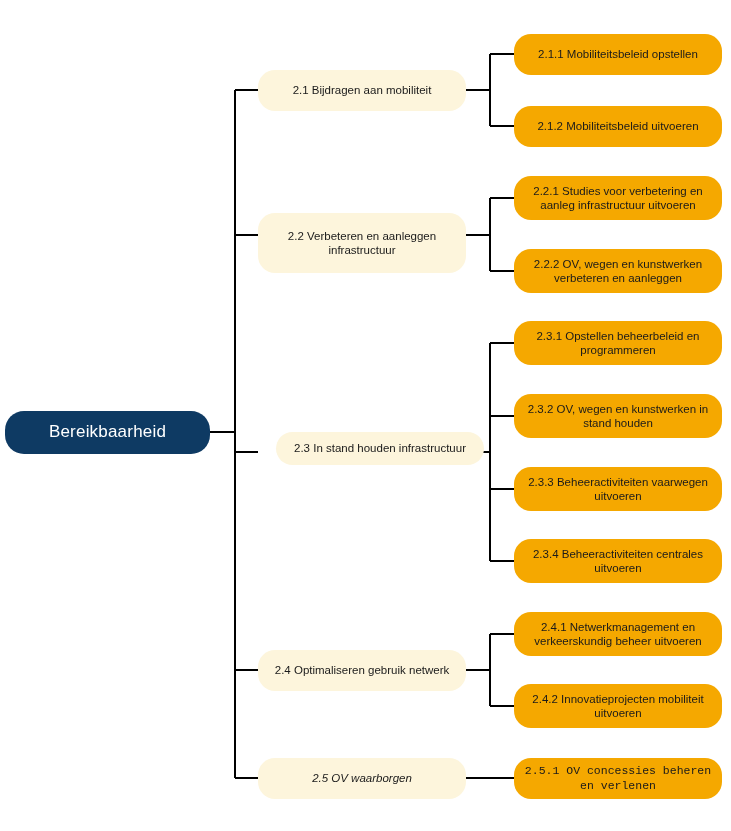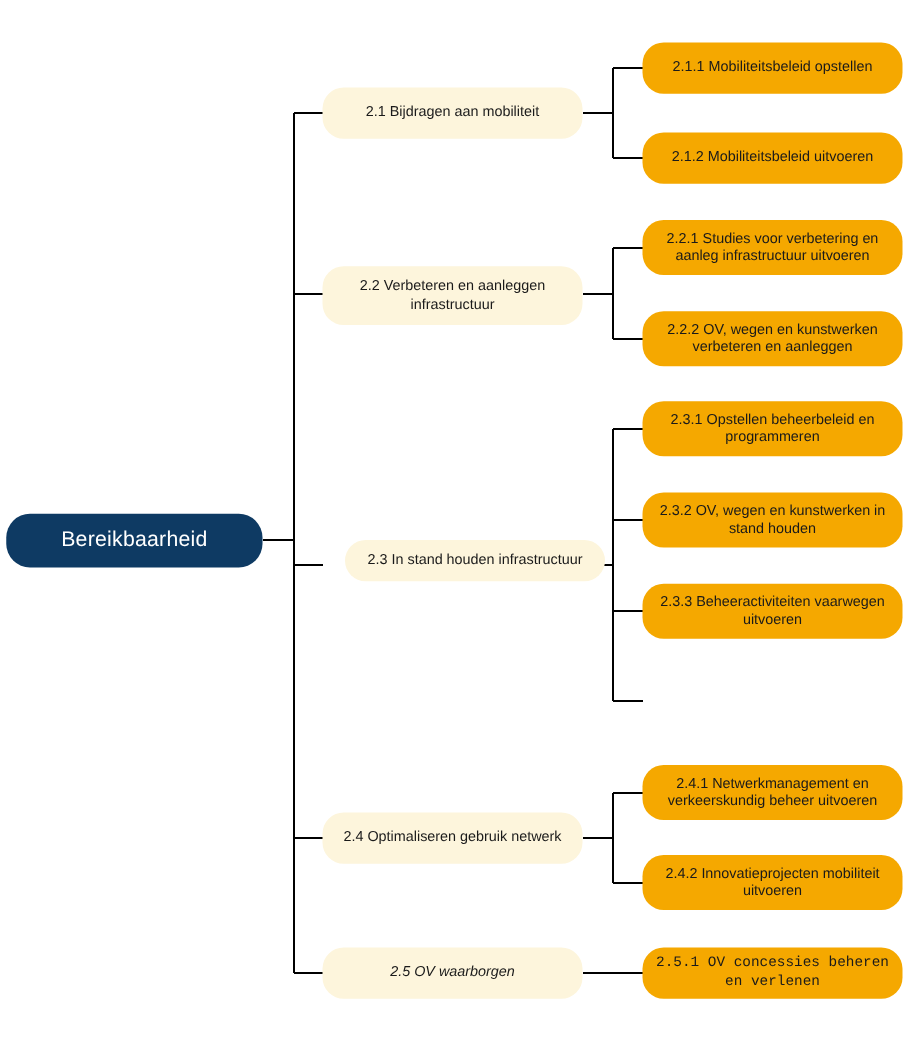--- a/index.html
+++ b/index.html
@@ -107,21 +107,21 @@
   </svg>
 
   <div class="node node-root" style="left:5px; top:411px; width:205px; height:43px;">
     <span class="node-label">Bereikbaarheid</span>
   </div>
 
   <div class="node node-l1" style="left:258px; top:70px; width:208px; height:41px;">
     <span class="node-label">2.1 Bijdragen aan mobiliteit</span>
   </div>
 
-  <div class="node node-l1" style="left:258px; top:213px; width:208px; height:47px;">
+  <div class="node node-l1" style="left:258px; top:213px; width:208px; height:60px;">
     <span class="node-label">2.2 Verbeteren en aanleggen infrastructuur</span>
   </div>
 
   <div class="node node-l1" style="left:258px; top:432px; width:208px; height:33px;margin-left:18px;">
     <span class="node-label">2.3 In stand houden infrastructuur</span>
   </div>
 
   <div class="node node-l1" style="left:258px; top:650px; width:208px; height:41px;">
     <span class="node-label">2.4 Optimaliseren gebruik netwerk</span>
   </div>
@@ -151,20 +151,23 @@
   </div>
 
   <div class="node node-l2" style="left:514px; top:394px; width:208px; height:44px;text-align:center;">
     <span class="node-label">2.3.2 OV, wegen en kunstwerken in stand houden</span>
   </div>
 
   <div class="node node-l2" style="left:514px; top:467px; width:208px; height:44px;">
     <span class="node-label">2.3.3 Beheeractiviteiten vaarwegen uitvoeren</span>
   </div>
 
+  <div class="node node-l2" style="left:514px; top:539px; width:208px; height:44px;">
+    <span class="node-label">2.3.4 Beheeractiviteiten centrales uitvoeren</span>
+  </div>
 
   <div class="node node-l2" style="left:514px; top:612px; width:208px; height:44px;">
     <span class="node-label">2.4.1 Netwerkmanagement en verkeerskundig beheer uitvoeren</span>
   </div>
 
   <div class="node node-l2" style="left:514px; top:684px; width:208px; height:44px;">
     <span class="node-label">2.4.2 Innovatieprojecten mobiliteit uitvoeren</span>
   </div>
 
   <div class="node node-l2" style="left:514px; top:758px; width:208px; height:41px;font-family:Liberation Mono, monospace;">

